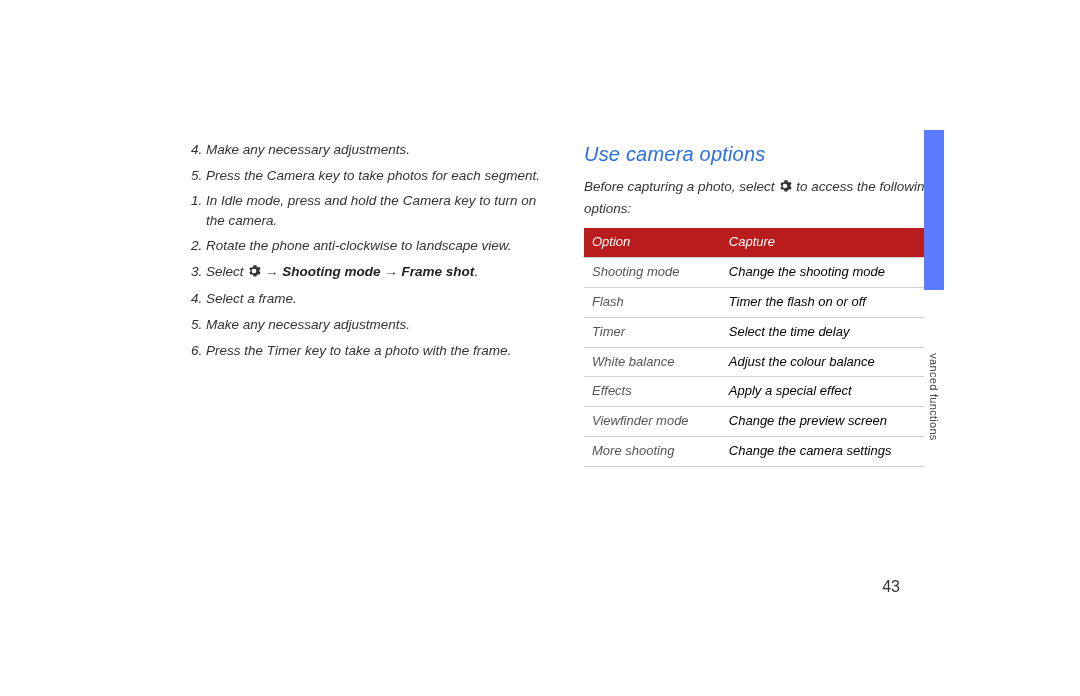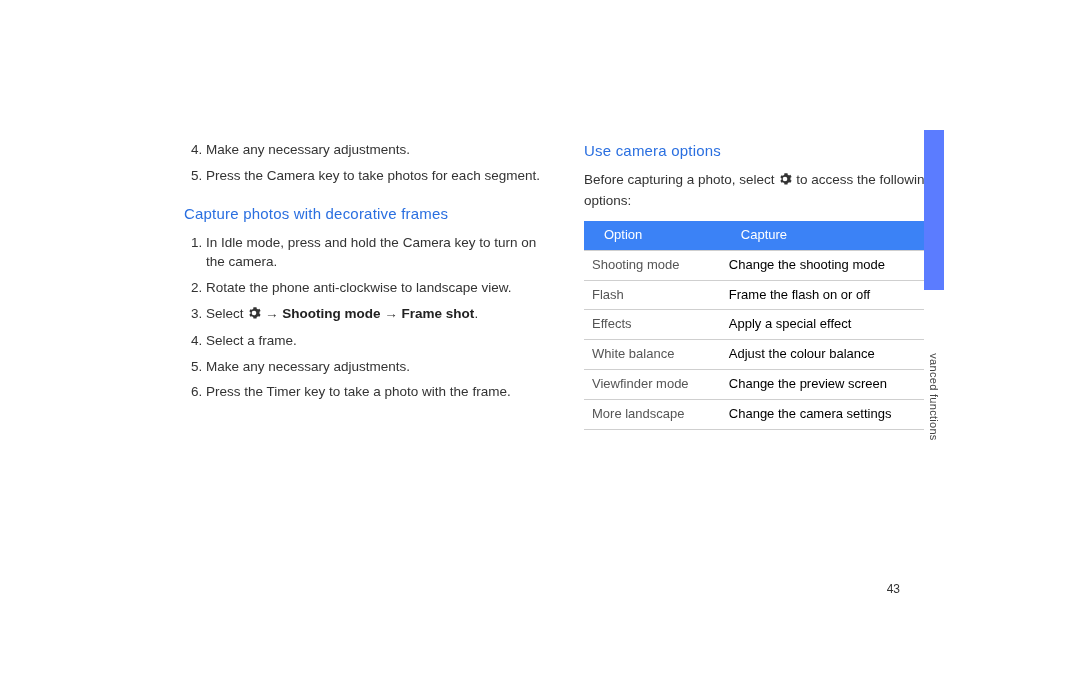--- a/index.html
+++ b/index.html
@@ -1,55 +1,54 @@
 <!DOCTYPE html>
 <html><head>
 <meta charset="utf-8">
 <style>
   * { box-sizing: border-box; margin: 0; padding: 0; }
   html, body { width: 1080px; height: 696px; background: #fff; font-family: Arial, Helvetica, sans-serif; color: #333; }
   .page { position: relative; width: 1080px; height: 696px; }
-  .content { display: flex; gap: 40px; padding: 140px 100px 0 184px; }
+  .content { display: flex; gap: 40px; padding: 140px 100px 0 184px; font-style: italic; }
   .col { flex: 1 1 0; min-width: 0; font-size: 13.5px; line-height: 1.45; }
   .col-left { max-width: 360px; }
   .col-right { max-width: 360px; }
   ol.plain { list-style: decimal; padding-left: 22px; }
   ol.plain li { margin-bottom: 6px; }
-  h2.section { color: #2a6fe0; font-weight: 400; font-size: 15px; margin: 18px 0 8px 0; letter-spacing: 0.2px; }
+  h2.section { color: #2a6fe0; font-weight: 400; font-size: 20px; margin: 18px 0 8px 0; letter-spacing: 0.2px; }
   .gear { display: inline-block; vertical-align: -2px; }
   .gear svg { width: 14px; height: 14px; }
   strong.bold { font-weight: 600; color: #222; }
 
   table.opts { border-collapse: collapse; width: 100%; margin-top: 10px; font-size: 13px; }
-  table.opts th { background: #3b82f6; color: #fff; text-align: left; font-weight: 400; padding: 5px 20px; }
+  table.opts th { background: #b91c1c; color: #fff; text-align: left; font-weight: 400; padding: 5px 8px; }
   table.opts td { padding: 5px 8px; border-top: 1px solid #cfcfcf; border-bottom: 1px solid #cfcfcf; }
   table.opts td.optcol { color: #555; white-space: nowrap; width: 38%; }
   table.opts td.funccol { color: #000000; }
 
-  .page-number { position: absolute; right: 180px; bottom: 100px; font-size: 12px; color: #333; }
+  .page-number { position: absolute; right: 180px; bottom: 100px; font-size: 16px; color: #333; }
   .side-tab { position: absolute; right: 136px; top: 130px; width: 20px; height: 490px; }
   .side-tab .bar-top { width: 20px; height: 160px; background: #5b7cff; }
   .side-tab .bar-bottom { width: 20px; height: 330px; background: #fff; }
   .side-tab .label { position: absolute; top: 50%; left: 50%; transform: translate(-50%,-50%) rotate(90deg); transform-origin: center; white-space: nowrap; font-size: 11px; color: #444; letter-spacing: 0.3px; }
   .side-tab .label .intab { color: #fff; }
 </style>
 </head>
 <body>
 
 <div class="page">
 
   <div class="content">
 
     <div class="col col-left">
       <ol class="plain" start="4">
         <li><span>Make any necessary adjustments.</span></li>
         <li><span>Press the Camera key to take photos for each segment.</span></li>
       </ol>
 
-      <h2 class="section">Capture photos with decorative frames</h2>
 
       <ol class="plain">
         <li><span>In Idle mode, press and hold the Camera key to turn on the camera.</span></li>
         <li><span>Rotate the phone anti-clockwise to landscape view.</span></li>
         <li>
           <span>Select </span>
           <span class="gear">
             <svg viewBox="0 0 24 24">
                 <path fill="#333" d="M12 8a4 4 0 1 0 0 8 4 4 0 0 0 0-8zm9.4 4c0 .5 0 .9-.1 1.3l2 1.6-2 3.5-2.4-1a7.8 7.8 0 0 1-2.2 1.3l-.4 2.6H11l-.4-2.6a7.8 7.8 0 0 1-2.2-1.3l-2.4 1-2-3.5 2-1.6c-.1-.4-.1-.8-.1-1.3s0-.9.1-1.3l-2-1.6 2-3.5 2.4 1c.7-.6 1.4-1 2.2-1.3L11 2h5.3l.4 2.6c.8.3 1.5.7 2.2 1.3l2.4-1 2 3.5-2 1.6c.1.4.1.8.1 1.3z"></path>
               </svg>
@@ -84,36 +83,40 @@
             <th>Capture</th>
           </tr>
         </thead>
         <tbody>
           <tr>
               <td class="optcol">Shooting mode</td>
               <td class="funccol">Change the shooting mode</td>
             </tr>
           <tr>
               <td class="optcol">Flash</td>
-              <td class="funccol">Frame the flash on or off</td>
+              <td class="funccol">Timer the flash on or off</td>
+            </tr>
+          <tr>
+              <td class="optcol">Timer</td>
+              <td class="funccol">Select the time delay</td>
+            </tr>
+          <tr>
+              <td class="optcol">White balance</td>
+              <td class="funccol">Adjust the colour balance</td>
             </tr>
           <tr>
               <td class="optcol">Effects</td>
               <td class="funccol">Apply a special effect</td>
             </tr>
           <tr>
-              <td class="optcol">White balance</td>
-              <td class="funccol">Adjust the colour balance</td>
-            </tr>
-          <tr>
               <td class="optcol">Viewfinder mode</td>
               <td class="funccol">Change the preview screen</td>
             </tr>
           <tr>
-              <td class="optcol">More landscape</td>
+              <td class="optcol">More shooting</td>
               <td class="funccol">Change the camera settings</td>
             </tr>
         </tbody>
       </table>
     </div>
   </div>
 
   <div class="page-number">43</div>
 
   <div class="side-tab">

